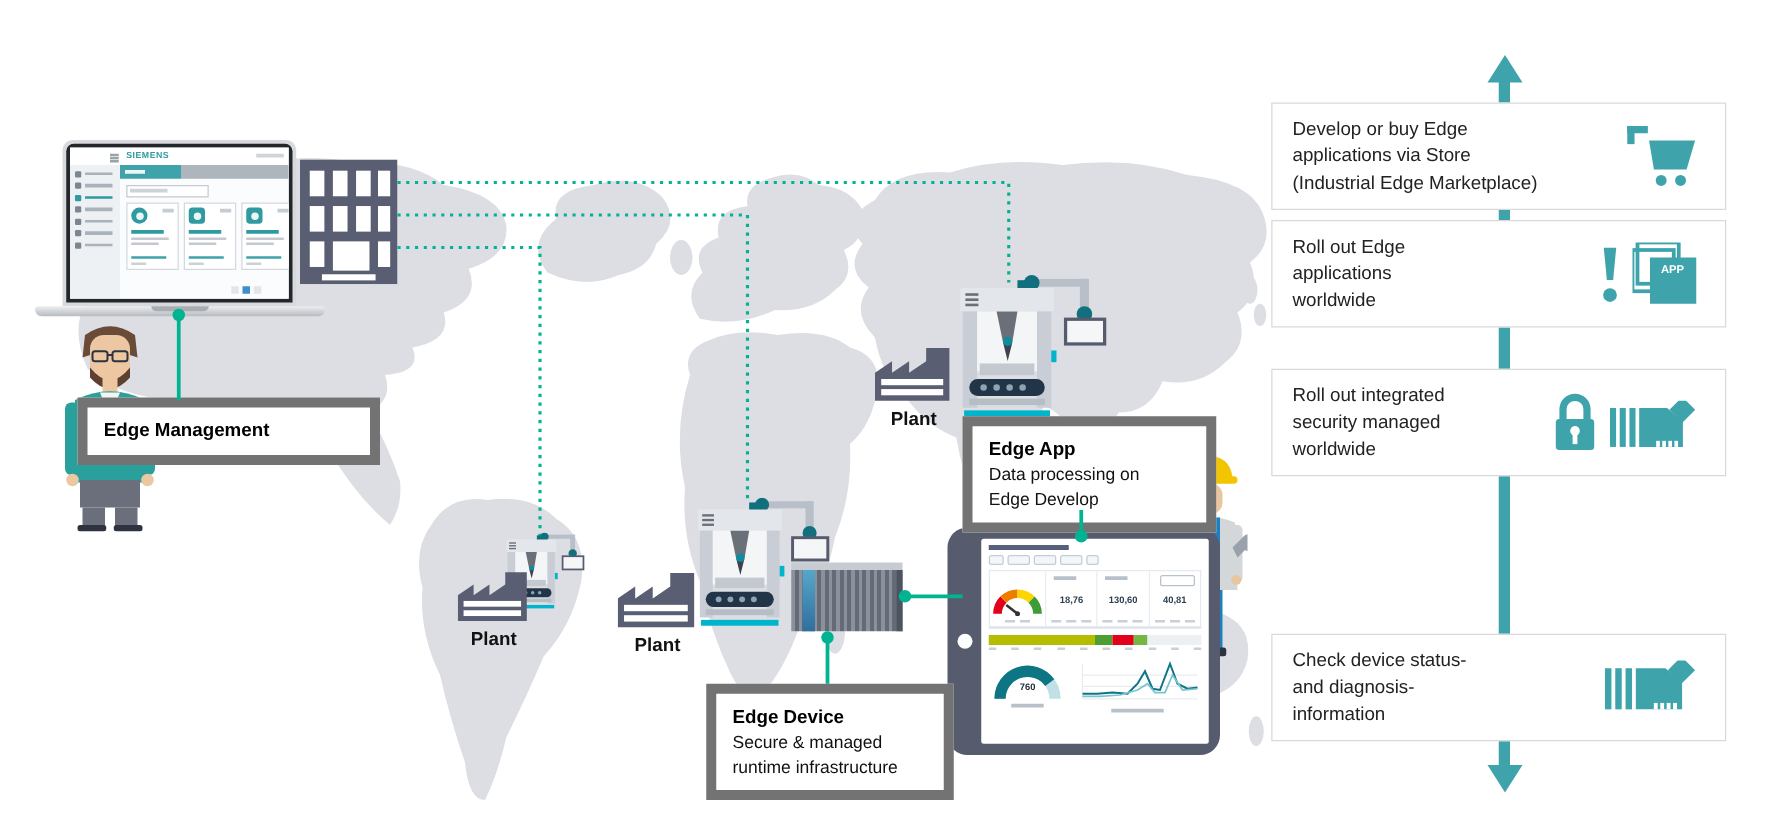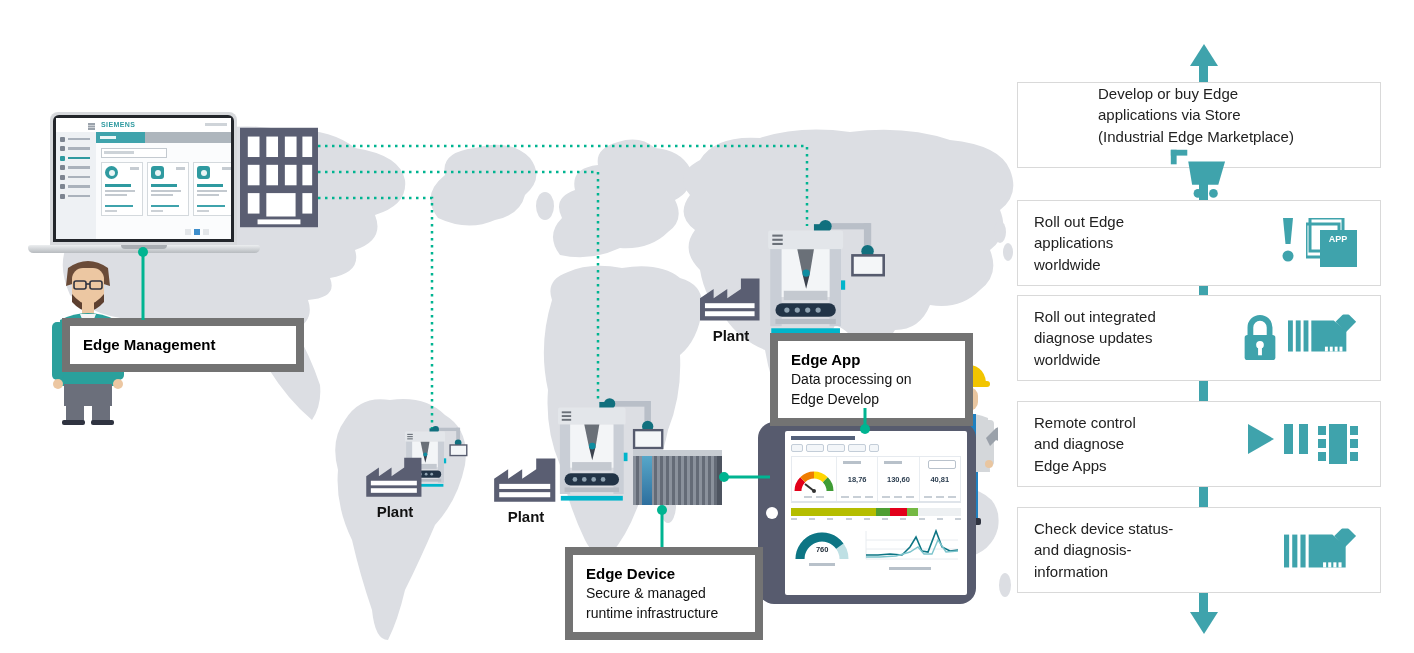--- a/index.html
+++ b/index.html
@@ -81,21 +81,21 @@
   .donut-val{position:absolute;left:0;right:0;top:20px;font-size:7.5px;font-weight:bold;color:#1E2A36;}
   .cap-bar{width:26px;height:2.5px;background:#b8c1ca;margin:2px auto 0;}
   .chart-wrap{width:62%;text-align:center;}
   
   .rail-line{left:1199px;top:60px;width:9px;height:552px;background:#3FA3AC;z-index:1;}
   .rail-arrow-up{left:1190px;top:44px;width:0;height:0;border-left:14px solid transparent;border-right:14px solid transparent;border-bottom:22px solid #3FA3AC;z-index:1;}
   .rail-arrow-down{left:1190px;top:612px;width:0;height:0;border-left:14px solid transparent;border-right:14px solid transparent;border-top:22px solid #3FA3AC;z-index:1;}
   .rail-box{left:1017px;width:364px;height:86px;background:#fff;border:1px solid #d9d9d9;z-index:2;
             display:flex;align-items:center;justify-content:space-between;padding:0 22px 0 16px;box-sizing:border-box;}
   .rail-text{font-size:15px;line-height:1.42;color:#222;}
-  .rail-icons{display:flex;align-items:flex-start;gap:10px;flex:none;}
+  .rail-icons{display:flex;align-items:flex-end;gap:10px;flex:none;}
   
   svg{display:block;}
 </style>
 </head>
 <body>
 
 <div id="canvas">
 
   <svg class="abs" width="1414" height="653" viewBox="0 0 1414 653" style="left:0;top:0;z-index:0;">
     <g fill="#DCDEE3">
@@ -479,93 +479,70 @@
   <div class="abs callout" style="left:565px;top:547px;width:156px;">
     <div class="c-title">Edge Device</div>
     <div class="c-body pre">Secure &amp; managed
 runtime infrastructure</div>
   </div>
 
   <div class="abs rail-arrow-up"></div>
   <div class="abs rail-line"></div>
   <div class="abs rail-arrow-down"></div>
 
-  <div class="abs rail-box" style="top:82px;flex-direction:column;">
+  <div class="abs rail-box" style="top:82px;">
     <div class="rail-text pre">Develop or buy Edge
 applications via Store
 (Industrial Edge Marketplace)</div>
     <div class="rail-icons">
       <svg width="62" height="54" viewBox="0 0 64 54" fill="#3FA3AC">
         <rect x="6" y="2" width="6" height="15"></rect>
           <rect x="6" y="2" width="17" height="6"></rect>
         <polygon points="24,14 62,14 55,38 28,38"></polygon>
         <circle cx="34" cy="47" r="4.5"></circle>
           <circle cx="50" cy="47" r="4.5"></circle>
       </svg>
     </div>
   </div>
 
-  <div class="abs rail-box" style="top:200px;">
+  <div class="abs rail-box" style="top:176px;">
     <div class="rail-text pre">Roll out Edge
 applications
 worldwide</div>
     <div class="rail-icons">
       <svg width="16" height="46" viewBox="0 0 16 46" fill="#3FA3AC">
         <path d="M3,0 h10 l-2.5,26 h-5 Z"></path>
           <circle cx="8" cy="38" r="5.5"></circle>
       </svg>
       <svg width="52" height="50" viewBox="0 0 52 50">
         <rect x="4" y="0" width="33" height="33" fill="none" stroke="#3FA3AC" stroke-width="3"></rect>
         <rect x="0" y="6" width="33" height="33" fill="none" stroke="#3FA3AC" stroke-width="3"></rect>
         <rect x="14" y="12" width="37" height="37" fill="#3FA3AC"></rect>
         <text x="32" y="24" text-anchor="middle" font-size="9" font-weight="bold" fill="#fff" font-family="Liberation Sans, sans-serif">APP</text>
       </svg>
     </div>
   </div>
 
   <div class="abs rail-box" style="top:295px;">
     <div class="rail-text pre">Roll out integrated
-diagnose updates
+security managed
 worldwide</div>
     <div class="rail-icons">
       <svg width="36" height="48" viewBox="0 0 36 50">
         <path d="M8,22 v-8 a10,10 0 0 1 20,0 v8" fill="none" stroke="#3FA3AC" stroke-width="6"></path>
         <rect x="2" y="22" width="32" height="26" rx="3" fill="#3FA3AC"></rect>
         <circle cx="18" cy="32" r="4" fill="#fff"></circle>
           <rect x="16" y="34" width="4" height="9" fill="#fff"></rect>
       </svg>
       <svg width="70" height="42" viewBox="0 0 72 42">
           <use href="#devbox"></use>
         </svg>
     </div>
   </div>
 
-  <div class="abs rail-box" style="top:401px;">
-    <div class="rail-text pre">Remote control
-and diagnose
-Edge Apps</div>
-    <div class="rail-icons">
-      <svg width="26" height="30" viewBox="0 0 26 30" fill="#3FA3AC">
-          <polygon points="0,0 26,15 0,30"></polygon>
-        </svg>
-      <svg width="24" height="30" viewBox="0 0 24 30" fill="#3FA3AC">
-          <rect x="0" y="0" width="9" height="30"></rect>
-          <rect x="15" y="0" width="9" height="30"></rect>
-        </svg>
-      <svg width="40" height="40" viewBox="0 0 40 40" fill="#3FA3AC">
-        <rect x="11" y="0" width="18" height="40"></rect>
-        <rect x="0" y="2" width="8" height="9"></rect>
-          <rect x="0" y="15" width="8" height="9"></rect>
-          <rect x="0" y="28" width="8" height="9"></rect>
-        <rect x="32" y="2" width="8" height="9"></rect>
-          <rect x="32" y="15" width="8" height="9"></rect>
-          <rect x="32" y="28" width="8" height="9"></rect>
-      </svg>
-    </div>
-  </div>
 
   <div class="abs rail-box" style="top:507px;gap:20px;">
     <div class="rail-text pre">Check device status-
 and diagnosis-
 information</div>
     <div class="rail-icons">
       <svg width="74" height="44" viewBox="0 0 72 42">
           <use href="#devbox"></use>
         </svg>
     </div>

